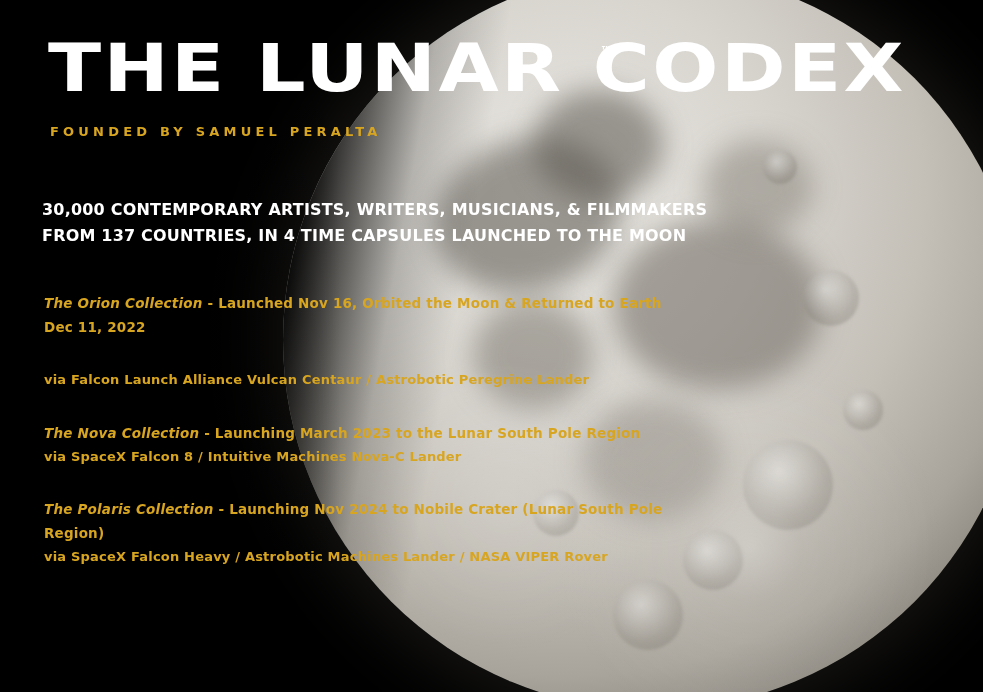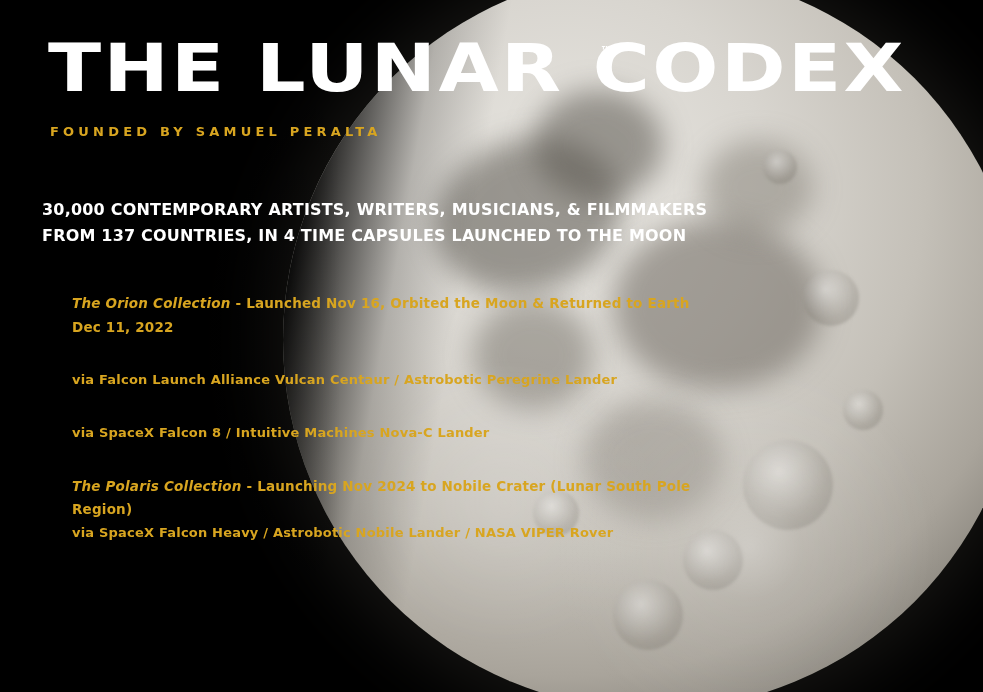--- a/index.html
+++ b/index.html
@@ -148,21 +148,20 @@
     transform: scaleX(0.97);
     transform-origin: left top;
   }
   #tagline div { white-space: nowrap; }
 
   #collections {
     position: absolute;
     left: 44px;
     top: 292px;
     width: 620px;
-    margin-left: 28px;
   }
   .collection { margin-bottom: 26px; }
   .col-headline {
     color: #d8a520;
     font-family: "DejaVu Sans", sans-serif;
     font-size: 13.5px;
     font-weight: 700;
     line-height: 1.75;
     letter-spacing: 0.2px;
   }
@@ -225,25 +224,28 @@
         <div class="col-headline">
           <span class="col-name">The Orion Collection</span><span> - Launched Nov 16, Orbited the Moon &amp; Returned to Earth Dec 11, 2022</span>
         </div>
       </div>
 
       <div class="collection c-peregrine">
         <div class="col-via">via Falcon Launch Alliance Vulcan Centaur / Astrobotic Peregrine Lander</div>
       </div>
 
       <div class="collection c-nova">
+        <div class="col-headline">
+          <span class="col-name">The Nova Collection</span><span> - Launching March 2023 to the Lunar South Pole Region</span>
+        </div>
         <div class="col-via">via SpaceX Falcon 8 / Intuitive Machines Nova-C Lander</div>
       </div>
 
       <div class="collection c-polaris">
         <div class="col-headline">
           <span class="col-name">The Polaris Collection</span><span> - Launching Nov 2024 to Nobile Crater (Lunar South Pole Region)</span>
         </div>
-        <div class="col-via">via SpaceX Falcon Heavy / Astrobotic Nobile Lander / NASA VIPER Rover</div>
+        <div class="col-via">via SpaceX Falcon Heavy / Astrobotic Machines Lander / NASA VIPER Rover</div>
       </div>
 
     </div>
   </div>
 </div>
 
 </body></html>

